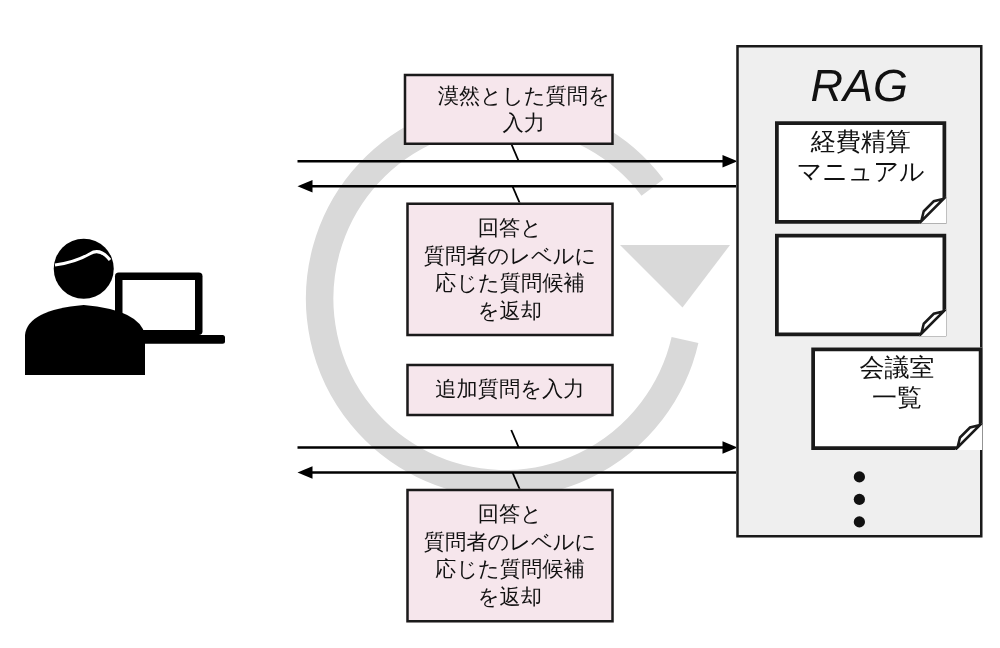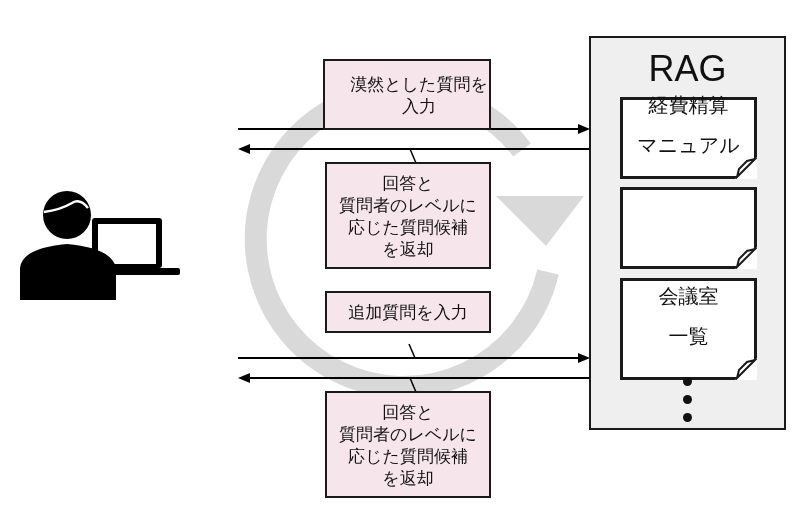--- a/index.html
+++ b/index.html
@@ -1,21 +1,21 @@
 <!DOCTYPE html>
 <html><head>
 <meta charset="utf-8">
 <style>
   html,body{margin:0;padding:0;background:#ffffff;}
   body{width:800px;height:518px;position:relative;overflow:hidden;font-family:"DejaVu Sans",sans-serif;color:#111;}
   svg.bg{position:absolute;left:0;top:0;}
   .msg{position:absolute;background:#f6e6ec;border:2px solid #1a1a1a;box-sizing:border-box;display:flex;align-items:center;justify-content:center;text-align:center;font-size:17px;line-height:22px;white-space:pre-line;}
   .rag{position:absolute;left:589px;top:36px;width:197px;height:394px;background:#efefef;border:2px solid #1a1a1a;box-sizing:border-box;}
-  .rag-title{position:absolute;left:0;top:10px;width:100%;text-align:center;font-size:36px;font-family:"Liberation Sans",sans-serif;}
-  .doc{position:absolute;left:29px;width:137px;background:#fff;border:3px solid #1a1a1a;box-sizing:border-box;display:flex;align-items:center;justify-content:center;text-align:center;font-size:20px;line-height:40px;white-space:pre-line;padding-bottom:26px;}
+  .rag-title{position:absolute;left:0;top:10px;width:100%;text-align:center;font-size:36px;font-family:"Liberation Sans",sans-serif;font-style:italic;}
+  .doc{position:absolute;left:29px;width:137px;background:#fff;border:3px solid #1a1a1a;box-sizing:border-box;display:flex;align-items:center;justify-content:center;text-align:center;font-size:20px;line-height:24px;white-space:pre-line;padding-bottom:26px;}
   .fold{position:absolute;right:-3px;bottom:-3px;width:22px;height:22px;}
   .dots{position:absolute;left:0;width:100%;text-align:center;}
   .dot{width:9px;height:9px;border-radius:50%;background:#111;margin:0 auto 9px auto;}
 </style>
 </head>
 <body>
 
 <svg class="bg" width="800" height="518" viewBox="0 0 800 518">
 
   <g>
@@ -48,21 +48,21 @@
     <polygon points="578,353 590,358 578,363" fill="#000"></polygon>
   </g>
   <g>
     <line x1="248" y1="378" x2="589" y2="378" stroke="#000" stroke-width="2"></line>
     <polygon points="250,373 238,378 250,383" fill="#000"></polygon>
   </g>
   <line x1="409" y1="344" x2="415" y2="358" stroke="#000" stroke-width="1.5"></line>
   <line x1="410" y1="378" x2="416" y2="392" stroke="#000" stroke-width="1.5"></line>
 </svg>
 
-<div class="msg" style="left:323px;top:59px;width:168px;height:71px;padding-left:24px;">漠然とした質問を
+<div class="msg" style="left:323px;top:59px;width:168px;height:57px;padding-left:24px;">漠然とした質問を
 入力</div>
 <div class="msg" style="left:325px;top:162px;width:166px;height:107px;">回答と
 質問者のレベルに
 応じた質問候補
 を返却</div>
 <div class="msg" style="left:325px;top:291px;width:166px;height:42px;">追加質問を入力</div>
 <div class="msg" style="left:325px;top:391px;width:166px;height:107px;">回答と
 質問者のレベルに
 応じた質問候補
 を返却</div>
@@ -79,21 +79,21 @@
       </svg>
   </div>
 
   <div class="doc" style="top:149px;height:82px;">
     <svg class="fold" viewBox="0 0 22 22">
         <polygon points="0,22 22,0 22,22" fill="#fff"></polygon>
         <path d="M 2 20 L 20 2 L 12 4 L 4 12 Z" fill="#fff" stroke="#1a1a1a" stroke-width="2"></path>
       </svg>
   </div>
 
-  <div class="doc" style="top:240px;height:102px;">
+  <div class="doc" style="top:240px;height:82px;margin-left:29px;">
     <span>会議室
 一覧</span>
     <svg class="fold" viewBox="0 0 22 22">
         <polygon points="0,22 22,0 22,22" fill="#fff"></polygon>
         <path d="M 2 20 L 20 2 L 12 4 L 4 12 Z" fill="#fff" stroke="#1a1a1a" stroke-width="2"></path>
       </svg>
   </div>
 
   <div class="dots" style="top:339px;">
     <div class="dot"></div>

